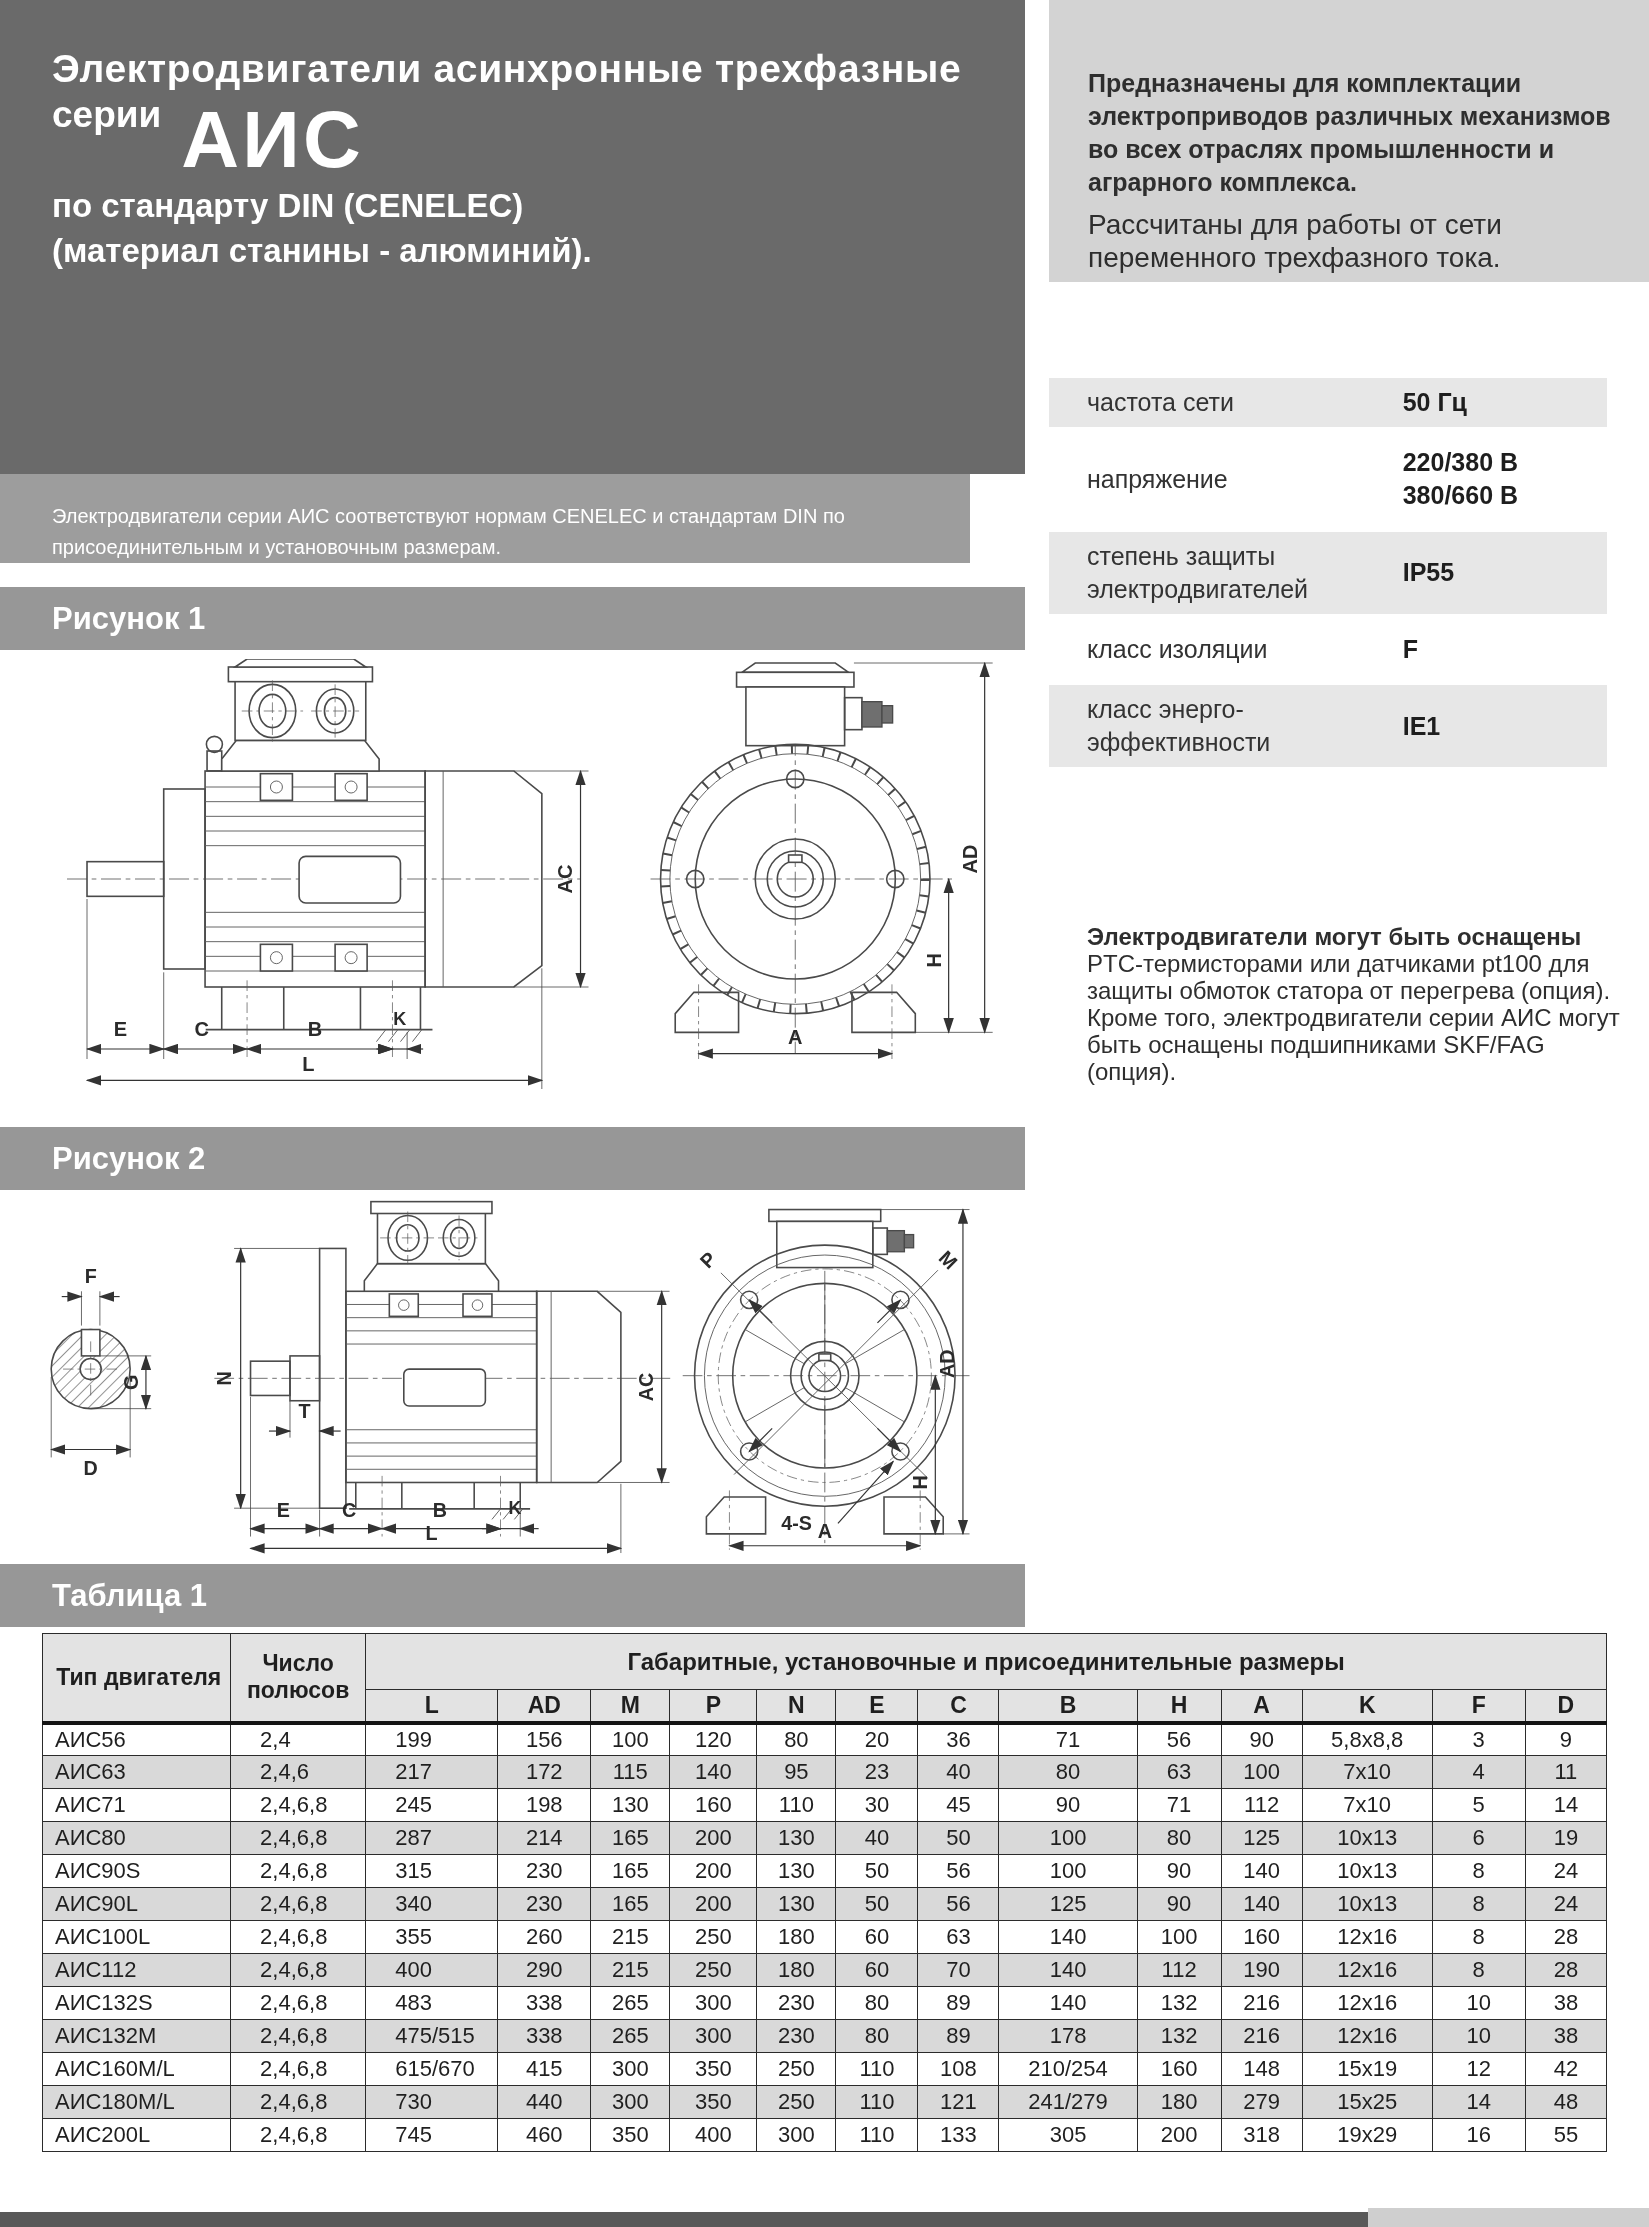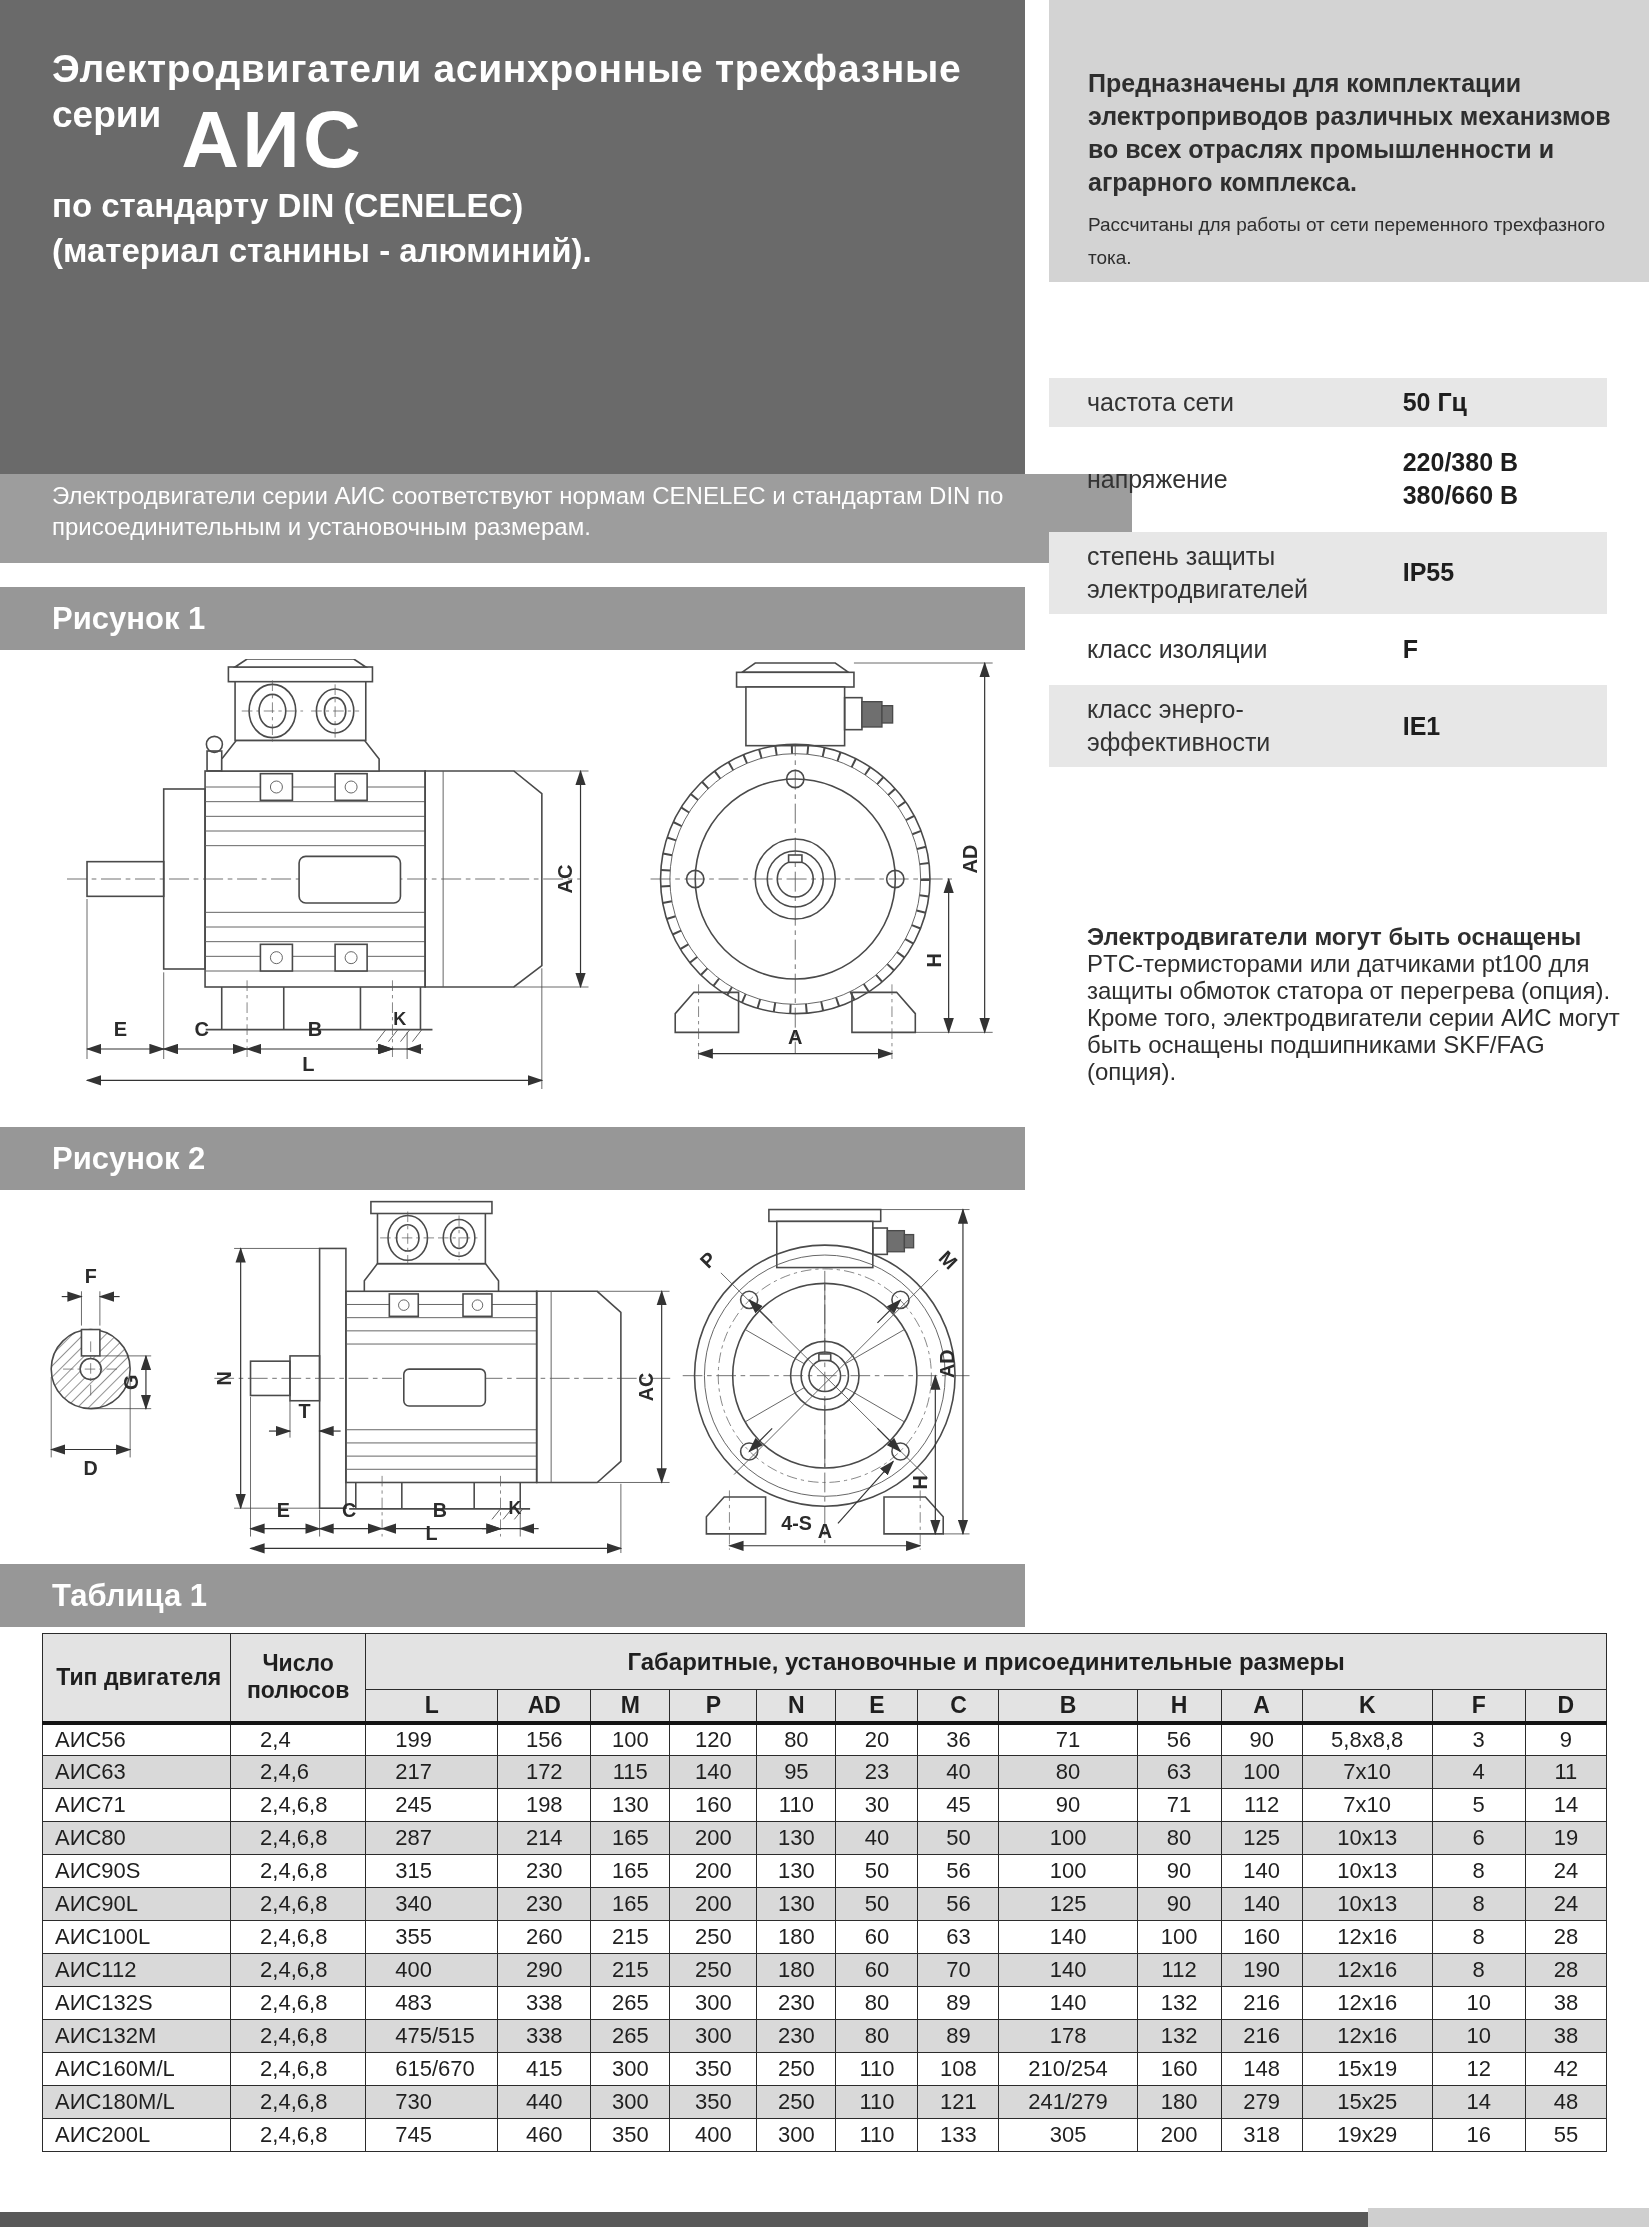--- a/index.html
+++ b/index.html
@@ -9,34 +9,34 @@
   
   .title-block{position:absolute;left:0;top:0;width:1025px;height:474px;background:#6a6a6a;
     color:#fff;box-sizing:border-box;padding:47px 0 0 52px;}
   .t1{font-size:39px;font-weight:bold;letter-spacing:0.7px;}
   .series-row{display:flex;align-items:flex-start;margin-top:2.7px;}
   .s-pre{font-size:37px;font-weight:bold;}
   .s-name{font-size:80px;font-weight:bold;letter-spacing:3.3px;margin-left:20px;}
   .t2{font-size:33px;font-weight:bold;margin-top:1.3px;}
   .t3{font-size:33px;font-weight:bold;margin-top:6.7px;}
 
-  .subtitle-block{position:absolute;left:0;top:474px;width:1132px;height:89px;background:#9d9d9d;
-    color:#fff;font-size:24px;line-height:31px;box-sizing:border-box;padding:6px 63px 0 52px;}
+  .subtitle-block{position:absolute;left:0;top:474px;width:970px;height:89px;background:#9d9d9d;
+    color:#fff;font-size:20px;line-height:31px;box-sizing:border-box;padding:27px 63px 0 52px;}
 
   
   .banner{position:absolute;left:0;width:1025px;height:63px;background:#979797;color:#fff;
     font-weight:bold;font-size:31px;line-height:63px;box-sizing:border-box;padding-left:52px;}
   .fig1-banner{top:587px;}
   .fig2-banner{top:1127px;}
   .table-banner{top:1564px;}
 
   
   .right-panel{position:absolute;left:1049px;top:0;width:600px;height:282px;background:#d3d3d3;color:#2e2e2e;}
   .intro-bold{margin:67px 28px 0 39px;font-size:25px;font-weight:bold;line-height:33px;}
-  .intro-reg{margin:9.3px 28px 0 39px;font-size:19px;line-height:33px;}
+  .intro-reg{margin:9.3px 28px 0 39px;font-size:28px;line-height:33px;}
 
   .spec-list{position:absolute;left:1049px;top:378px;width:558px;}
   .spec-row{display:flex;align-items:center;padding:8px 0;margin-bottom:11.3px;}
   .spec-row.shaded{background:#e7e7e7;}
   .spec-label{width:297px;margin-left:38px;font-size:25px;line-height:33px;color:#333;}
   .spec-value{margin-left:18.7px;font-size:25px;font-weight:bold;line-height:33px;color:#1e1e1e;}
 
   .note{position:absolute;left:1087px;top:923px;width:546px;font-size:24px;line-height:27px;color:#2e2e2e;}
   .note p{margin:0;}
   .note .b{font-weight:bold;}

